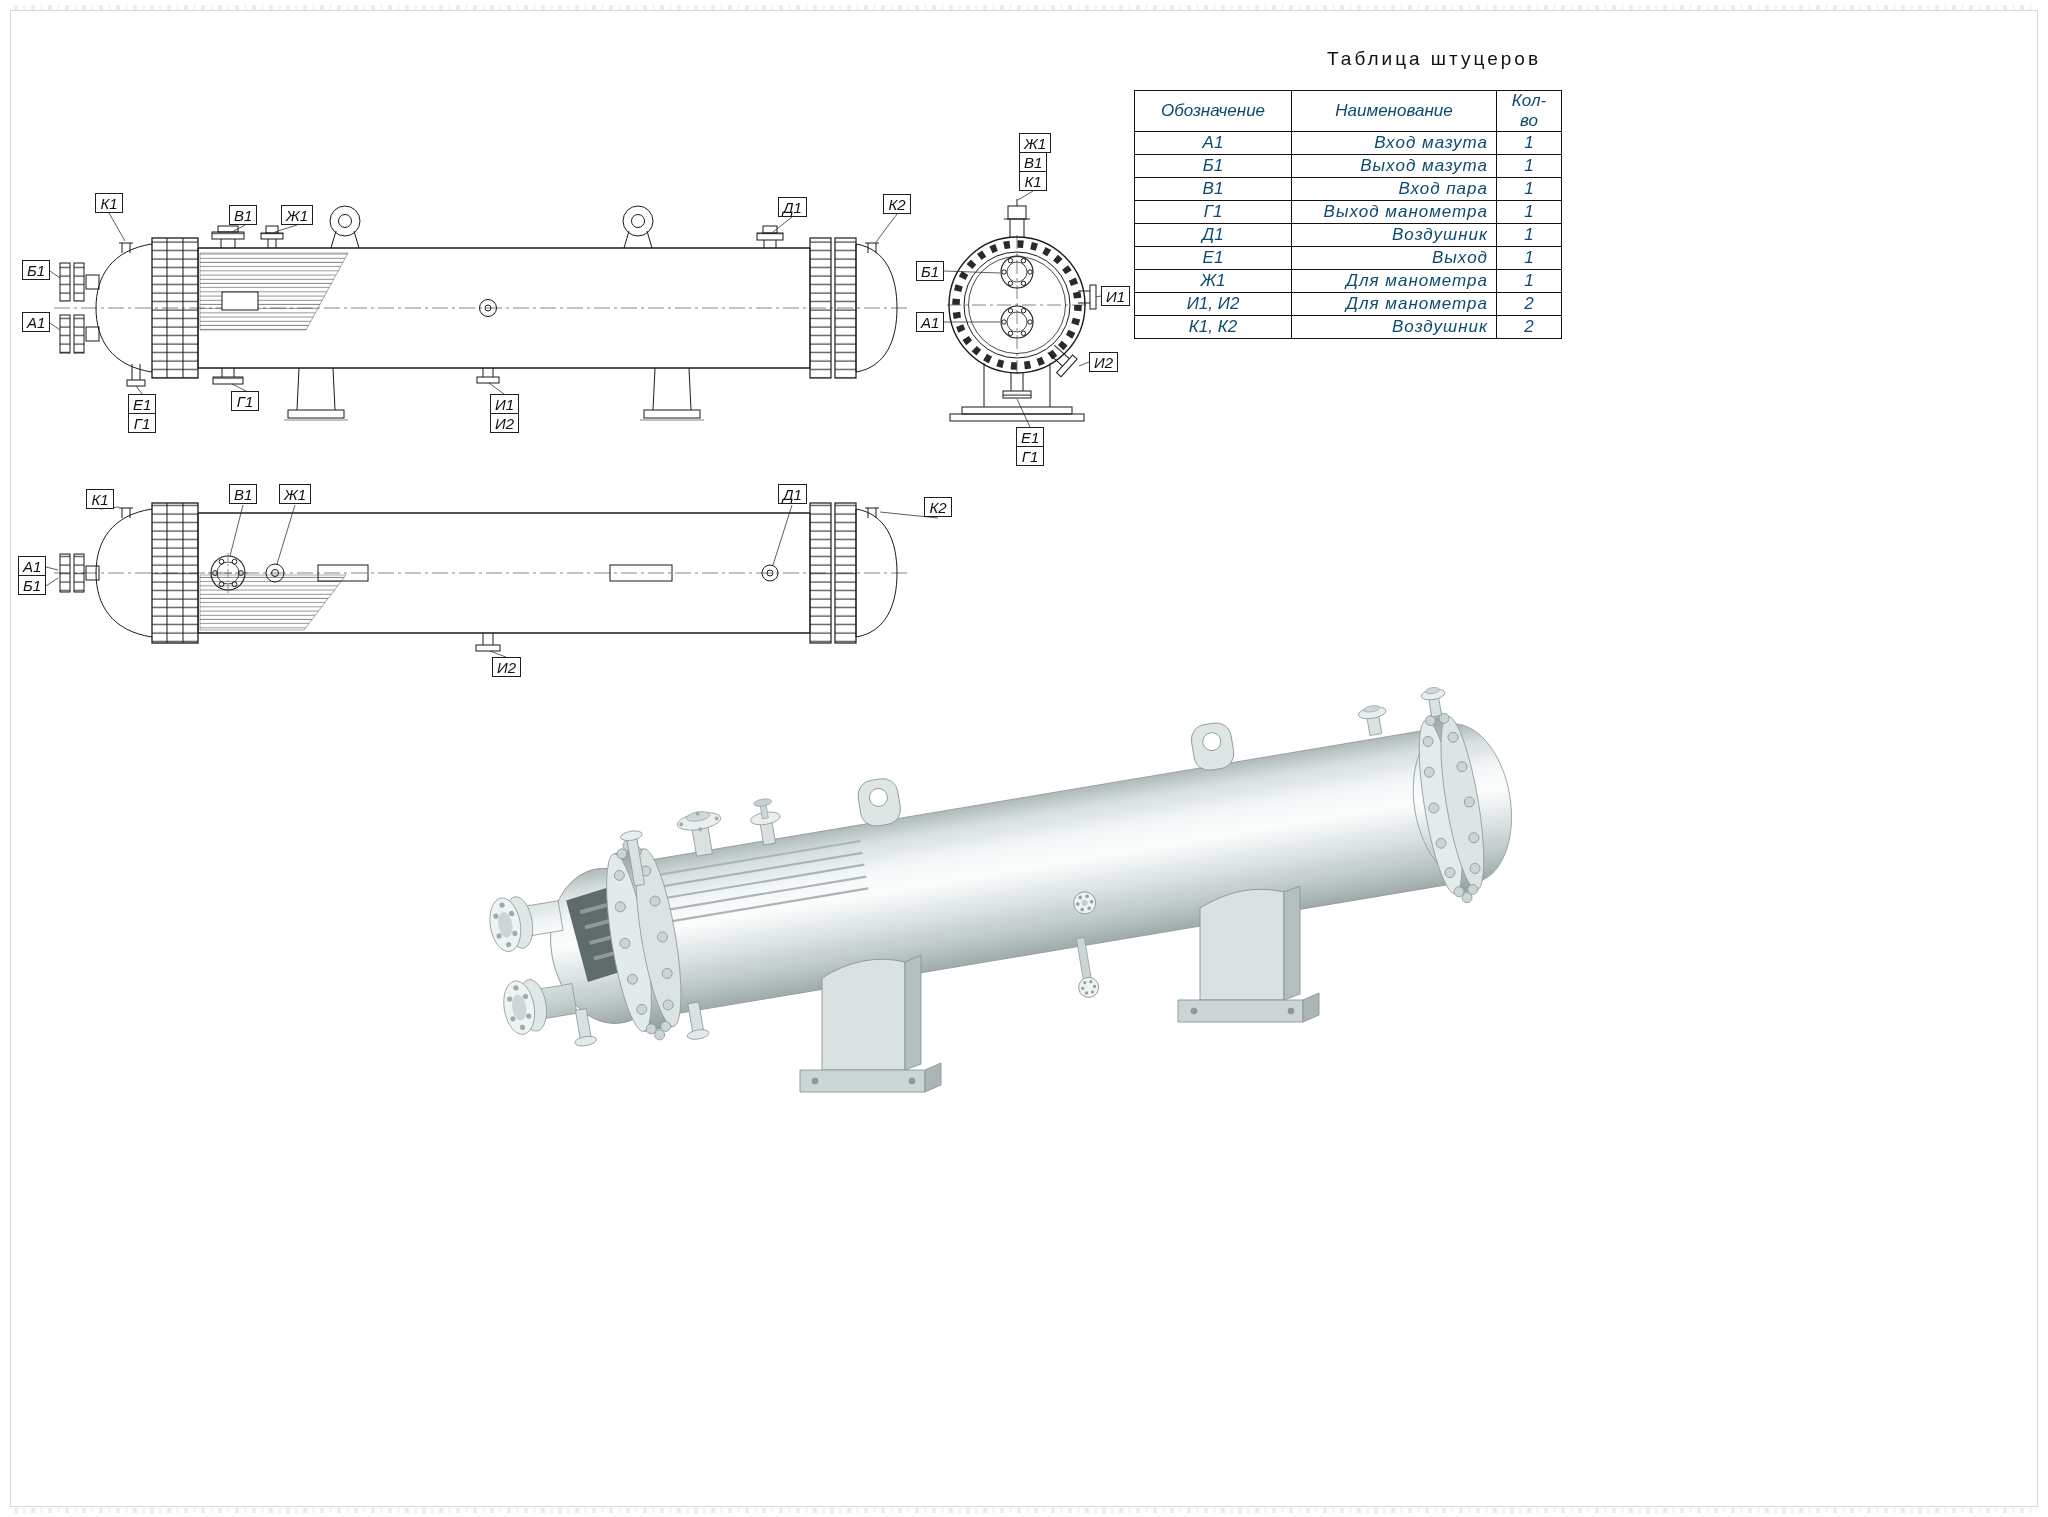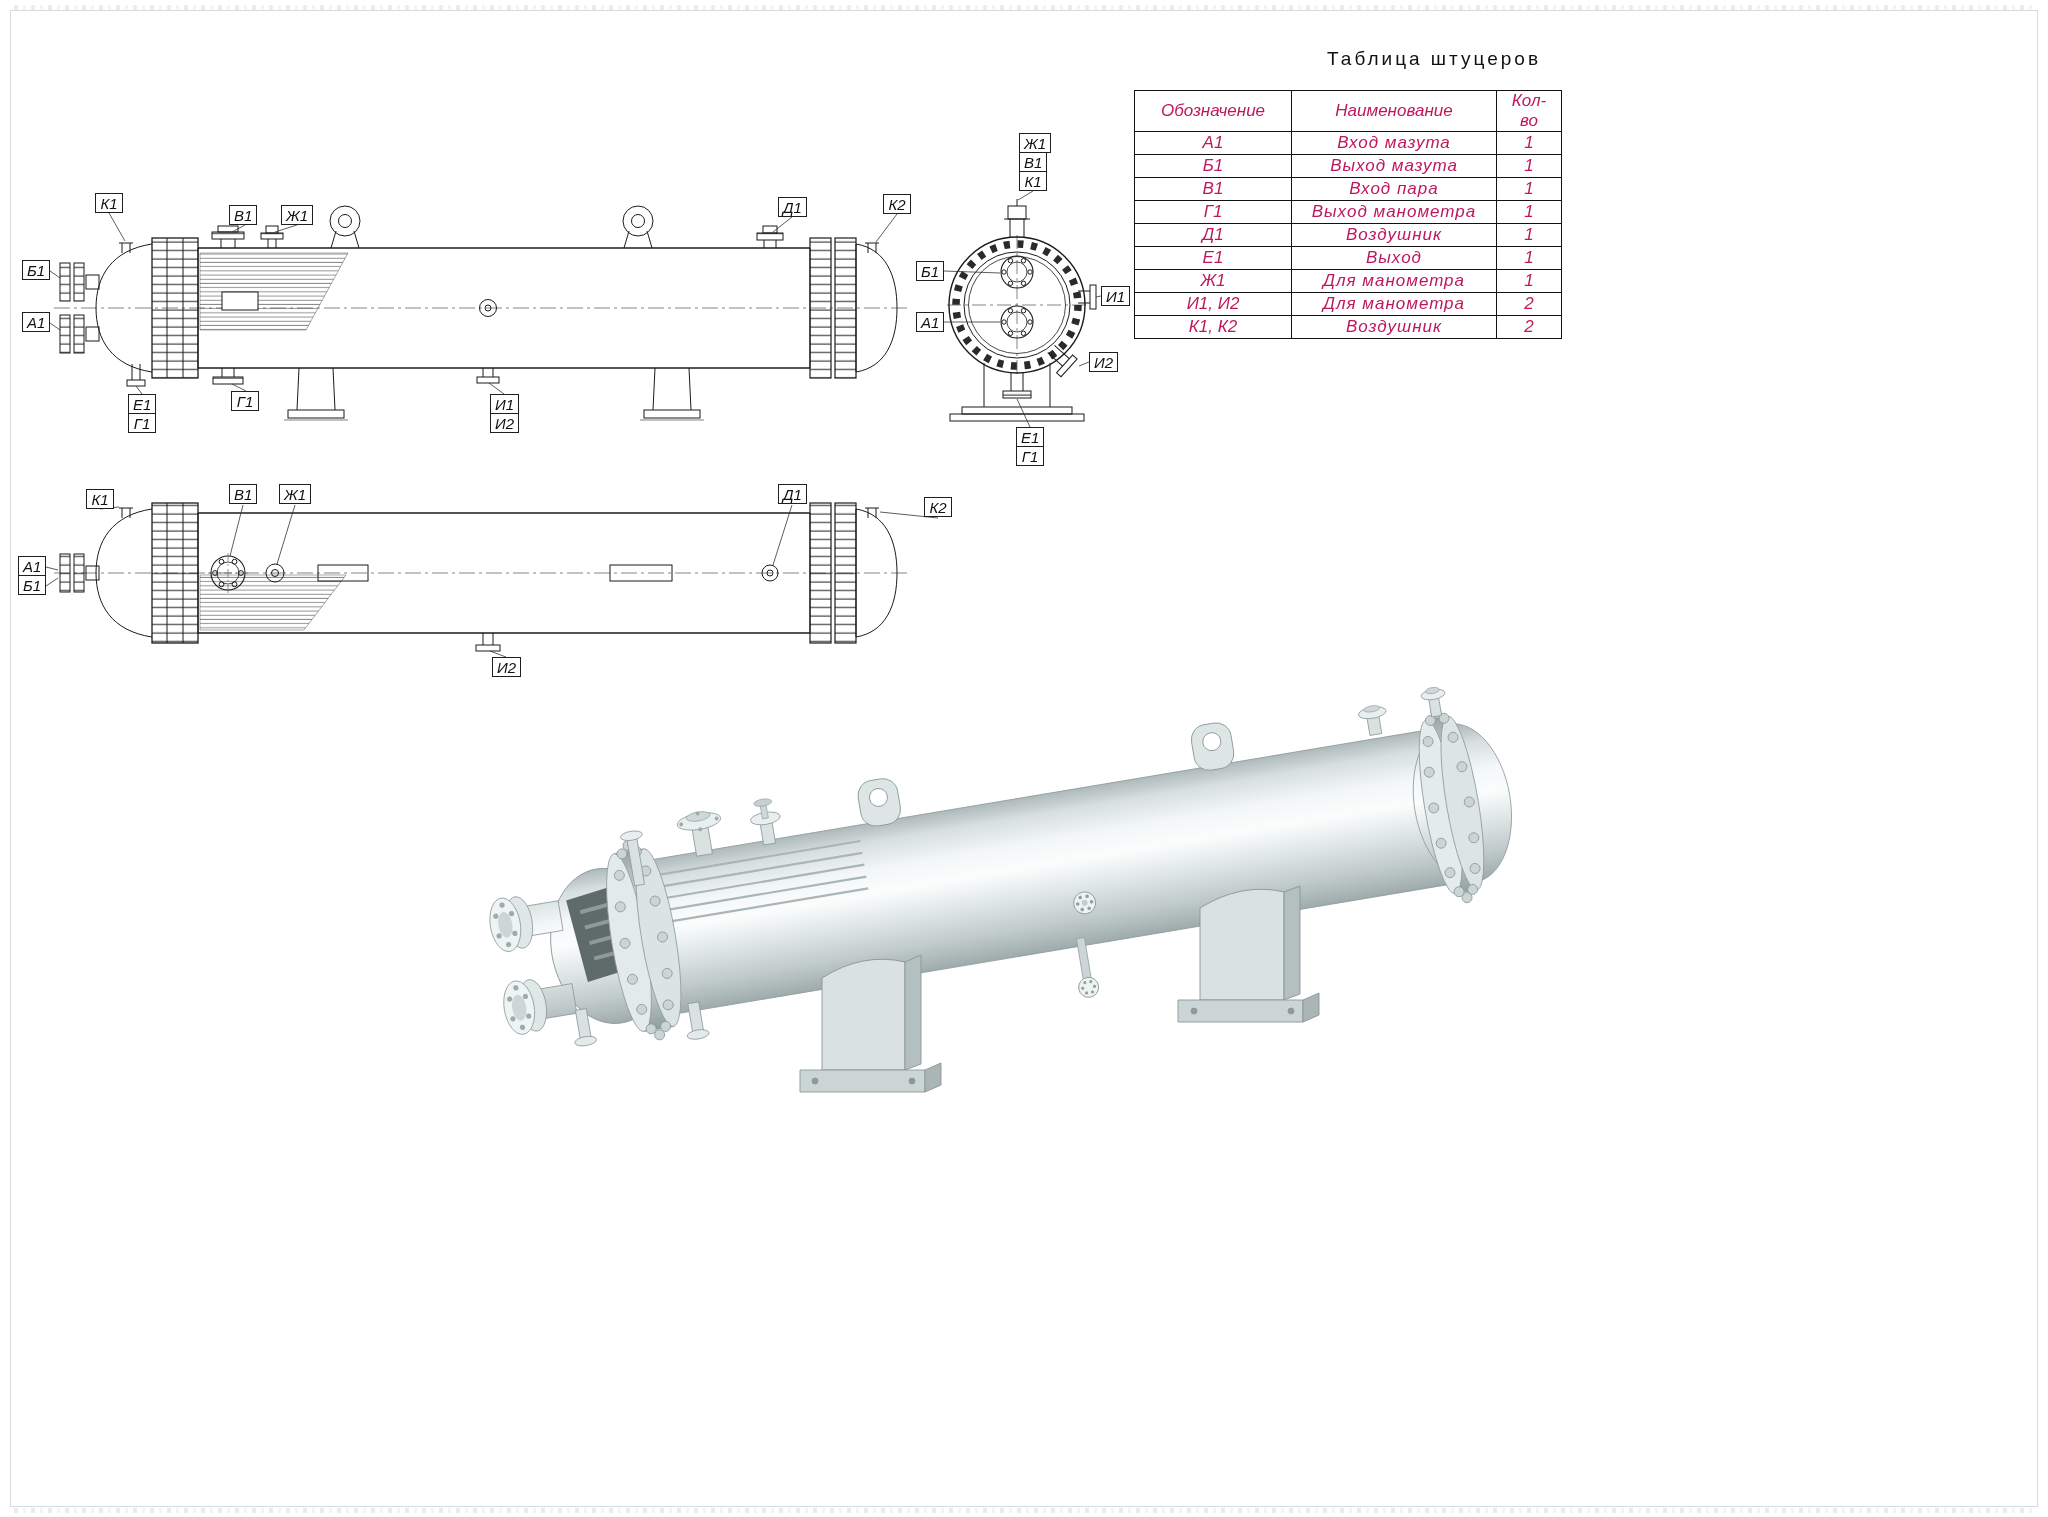--- a/index.html
+++ b/index.html
@@ -10,25 +10,25 @@
          background:repeating-linear-gradient(90deg,#dcdcdc 0 4px,transparent 4px 9px,#ececec 9px 12px,transparent 12px 17px);}
   .noise.top{top:5px;} .noise.bottom{bottom:4px;}
   svg.drawing{position:absolute;left:0;top:0;}
   .lbl{position:absolute;border:1.2px solid #1f1f1f;background:#fff;
        font:italic 15px "Liberation Sans",sans-serif;color:#111;
        display:flex;align-items:center;justify-content:center;
        min-width:28px;height:20px;padding:0 4px;box-sizing:border-box;z-index:5;}
   .tbl-title{position:absolute;left:1134px;top:48px;width:407px;text-align:right;
        font:19px "Liberation Sans",sans-serif;letter-spacing:3px;color:#111;z-index:5;}
   table.ntable{position:absolute;left:1134px;top:90px;border-collapse:collapse;z-index:5;
-       font:italic 17px "Liberation Sans",sans-serif;color:#be185d;background:#fff;}
+       font:italic 17px "Liberation Sans",sans-serif;color:#0c4a6e;background:#fff;}
   table.ntable th,table.ntable td{border:1.2px solid #111;height:22px;padding:0 8px;font-weight:normal;}
   table.ntable th{text-align:center;}
   td.c-code{width:140px;text-align:center;}
-  td.c-name{width:188px;text-align:center;letter-spacing:1px;margin-top:38px;}
+  td.c-name{width:188px;text-align:right;letter-spacing:1px;margin-top:38px;}
   td.c-qty{width:48px;text-align:center;}
 </style>
 </head>
 <body>
 
 <div class="sheet-frame"></div>
 <div class="noise top"></div>
 <div class="noise bottom"></div>
 
 <svg class="drawing" width="2048" height="1517" viewBox="0 0 2048 1517" xmlns="http://www.w3.org/2000/svg">

